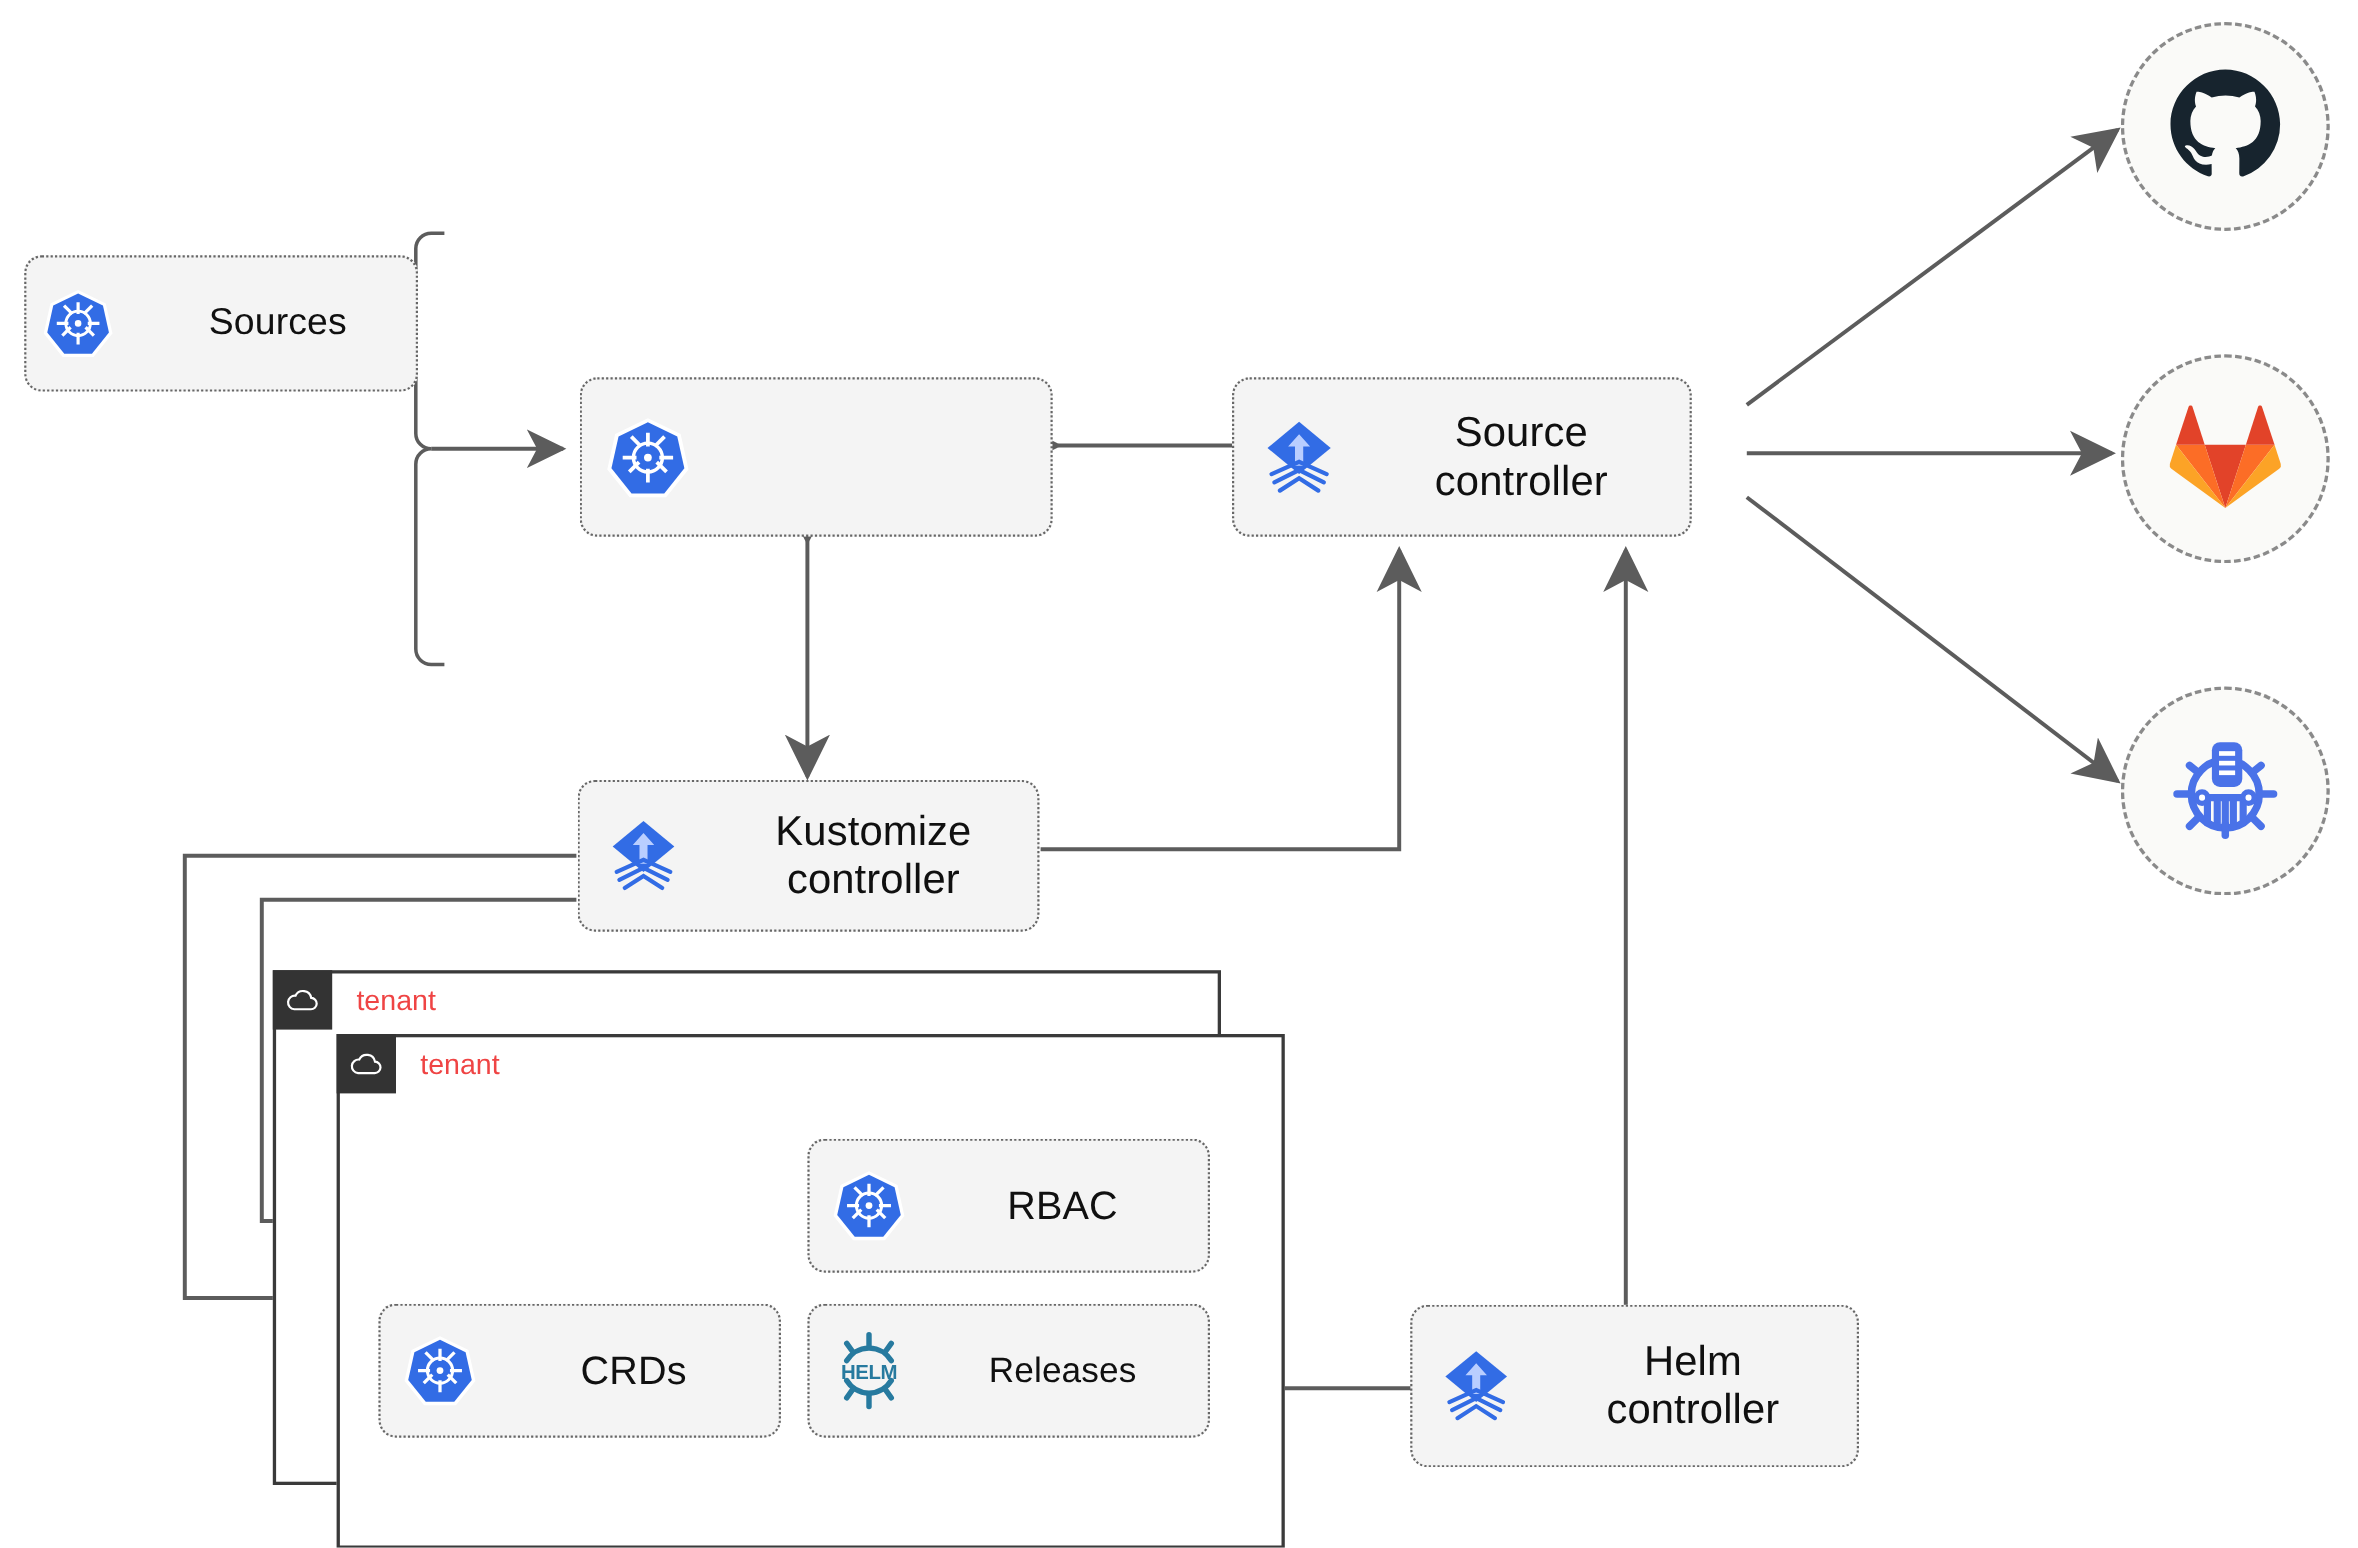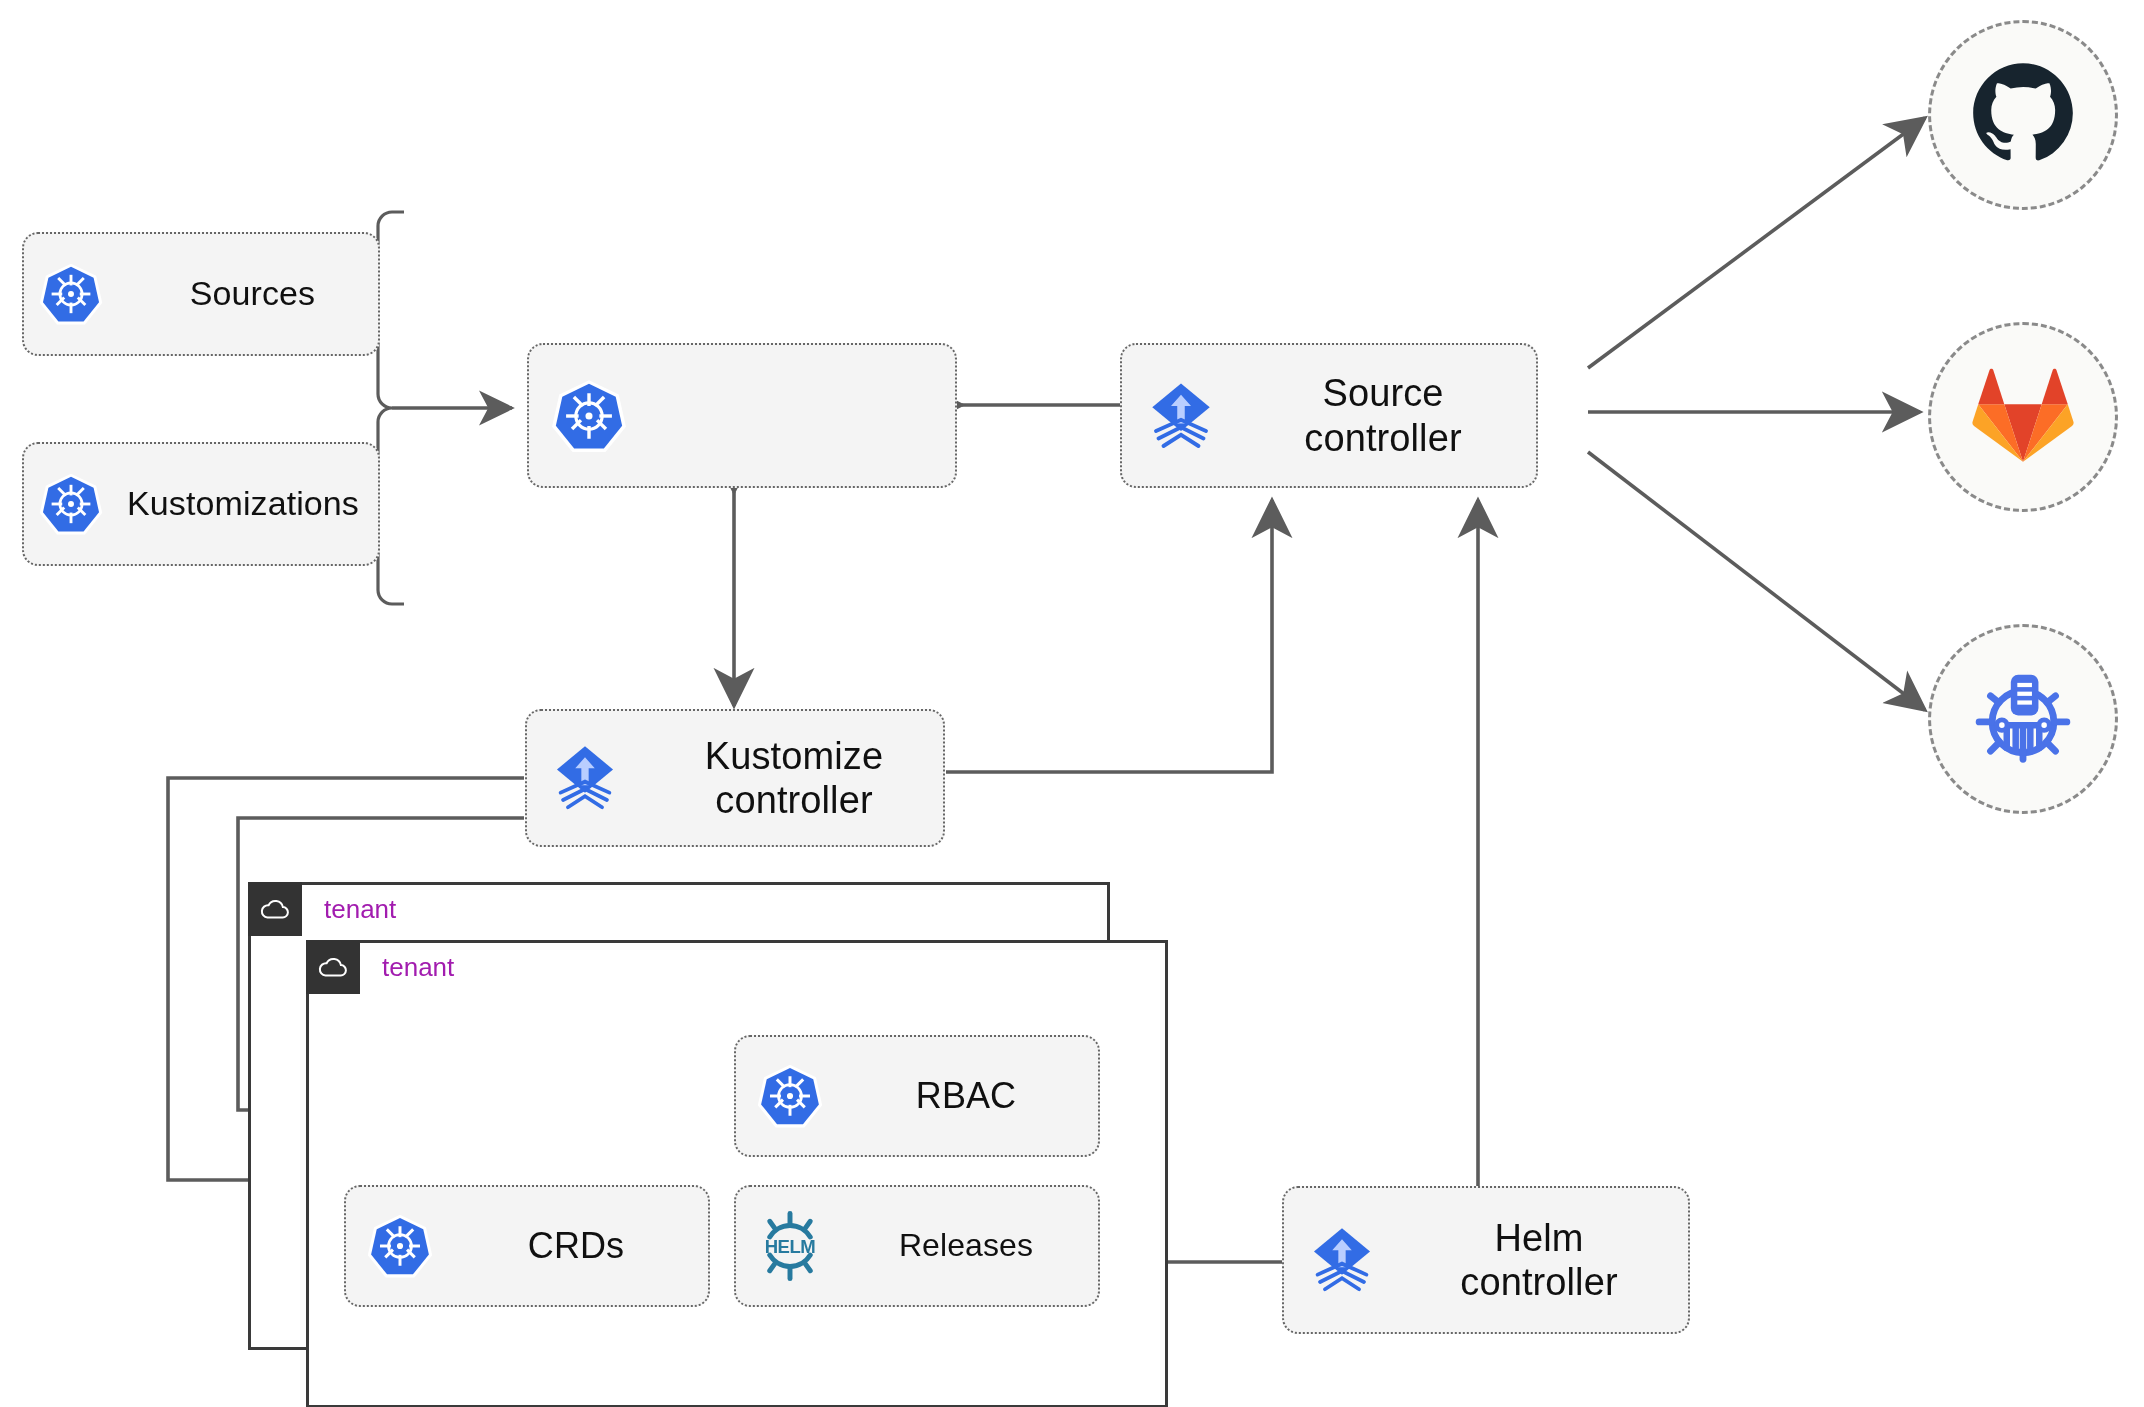--- a/index.html
+++ b/index.html
@@ -87,21 +87,21 @@
   .tenant-tab {
     width: 54px;
     height: 54px;
     background: #333333;
     display: flex;
     align-items: center;
     justify-content: center;
     flex: 0 0 auto;
   }
   .tenant-name {
-    color: #a21caf;
+    color: #ef4444;
     font-size: 26px;
     padding-left: 22px;
     white-space: nowrap;
   }
 </style>
 </head>
 <body>
 
 <div id="canvas">
 
@@ -166,41 +166,20 @@
           <path d="M37.6 36.4l2-2 7.3 7.3-2 2z"></path>
           <path d="M43.4 15.4l2 2-7.3 7.3-2-2z"></path>
           <path d="M24.4 34.4l2 2-7.3 7.3-2-2z"></path>
           <circle cx="32" cy="32" r="10.8" fill="none" stroke="#ffffff" stroke-width="2.6"></circle>
         </g>
       </svg>
     </span>
     <span class="lbl">Sources</span>
   </div>
 
-  <div class="card" style="left:22px; top:442px; width:358px; height:124px;">
-    <span class="ico" style="width:94px;">
-      <svg width="66" height="66" viewBox="0 0 64 64">
-        <path d="M32 2.6 56.4 14.4 62.3 40.8 45.6 61.6H18.4L1.7 40.8 7.6 14.4Z" fill="#ffffff"></path>
-        <path d="M32 5.6 53.9 16.2 59.2 40 44.2 58.7H19.8L4.8 40 10.1 16.2Z" fill="#326ce5"></path>
-        <g fill="#ffffff">
-          <circle cx="32" cy="32" r="2.9"></circle>
-          <path d="M30.6 13.4h2.8v10.3h-2.8z"></path>
-            <path d="M30.6 40.3h2.8v10.3h-2.8z"></path>
-          <path d="M13.2 30.6h10.3v2.8H13.2z"></path>
-            <path d="M40.5 30.6h10.3v2.8H40.5z"></path>
-          <path d="M18.6 17.4l2-2 7.3 7.3-2 2z"></path>
-            <path d="M37.6 36.4l2-2 7.3 7.3-2 2z"></path>
-          <path d="M43.4 15.4l2 2-7.3 7.3-2-2z"></path>
-            <path d="M24.4 34.4l2 2-7.3 7.3-2-2z"></path>
-          <circle cx="32" cy="32" r="10.8" fill="none" stroke="#ffffff" stroke-width="2.6"></circle>
-        </g>
-      </svg>
-    </span>
-    <span class="lbl">Kustomizations</span>
-  </div>
 
   <div class="card" style="left:527px; top:343px; width:430px; height:145px;">
     <span class="ico" style="width:120px;">
       <svg width="78" height="78" viewBox="0 0 64 64">
         <path d="M32 2.6 56.4 14.4 62.3 40.8 45.6 61.6H18.4L1.7 40.8 7.6 14.4Z" fill="#ffffff"></path>
         <path d="M32 5.6 53.9 16.2 59.2 40 44.2 58.7H19.8L4.8 40 10.1 16.2Z" fill="#326ce5"></path>
         <g fill="#ffffff">
           <circle cx="32" cy="32" r="2.9"></circle>
           <path d="M30.6 13.4h2.8v10.3h-2.8z"></path>
             <path d="M30.6 40.3h2.8v10.3h-2.8z"></path>

